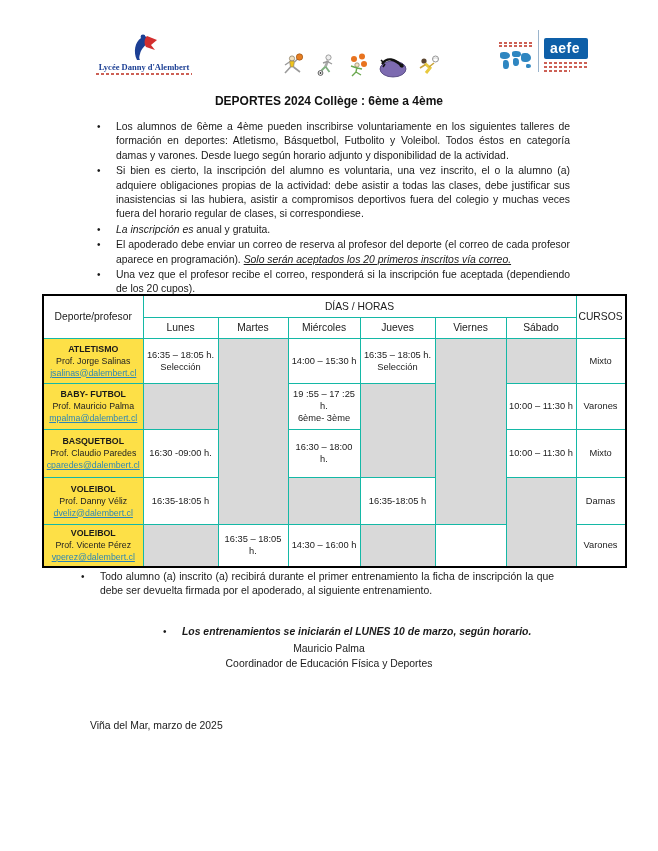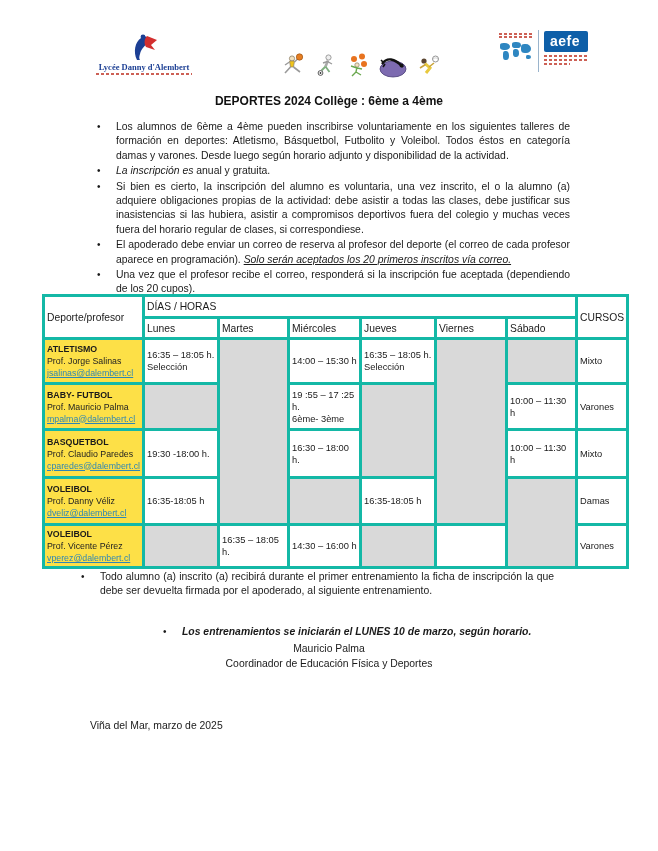--- a/index.html
+++ b/index.html
@@ -12,21 +12,21 @@
 
   
   .logo-left { position:absolute; left:96px; top:32px; width:96px; text-align:center; }
   .logo-mark { display:block; margin:0 auto; }
   .school-name { font-family:"Liberation Serif", serif; font-size:8.5px; color:#1c3f94; font-weight:bold; white-space:nowrap; }
   .tinybar { height:2px; margin-top:1px; background:repeating-linear-gradient(90deg,#c0392b 0 3px, transparent 3px 5px); opacity:.8; }
 
   .sports-icons { position:absolute; left:281px; top:52px; display:flex; gap:7px; align-items:flex-end; }
   .sports-icons svg { display:block; }
 
-  .aefe-logo { position:absolute; left:499px; top:30px; display:flex; gap:5px; align-items:flex-start; }
+  .aefe-logo { position:absolute; left:499px; top:30px; display:flex; gap:5px; align-items:flex-end; }
   .aefe-map-col { width:34px; padding-top:2px; }
   .aefe-map { position:relative; width:34px; height:22px; margin-top:3px; }
   .blob { position:absolute; background:#2e86c1; border-radius:40% 60% 55% 45%; }
   .aefe-sep { width:1px; height:42px; background:#9ab4cc; }
   .aefe-right { padding-top:1px; }
   .aefe-box { background:#0e5fa8; color:#fff; font-weight:bold; font-size:14px; line-height:1;
               padding:3px 6px 4px 6px; border-radius:2px; letter-spacing:.5px; }
   .aefe-sub { width:44px; margin-top:3px; }
   .aefe-sub .tinybar { margin-top:2px; }
 
@@ -39,21 +39,21 @@
   .bullet { display:flex; margin-bottom:1px; }
   .dot { width:26px; flex:0 0 26px; font-size:10px; line-height:14.4px; text-align:left; padding-left:7px; }
   .dot::before { content:"•"; }
   .btxt { flex:1; font-size:10.4px; line-height:14.4px; text-align:justify; }
   .it { font-style:italic; }
   .it-ul { font-style:italic; text-decoration:underline; }
   .bold-it { font-weight:bold; font-style:italic; }
 
   
   .sched { position:absolute; left:42px; top:294px; border-collapse:collapse; table-layout:fixed; }
-  .sched th, .sched td { border:3px solid #14b8a6; padding:1px 2px; text-align:left; vertical-align:middle; font-weight:normal; }
+  .sched th, .sched td { border:1px solid #14b8a6; padding:1px 2px; text-align:center; vertical-align:middle; font-weight:normal; }
   .sched { border:2px solid #000; }
   .sched th { font-size:10.3px; }
   .hdr-row1 th { height:22px; }
   .hdr-row2 th { height:21px; }
   .sh { background:#d9d9d9; }
   .sport-cell { font-size:8.8px; line-height:12px; background:#fde047; }
   .sport-name { font-weight:bold; font-size:8.8px; }
   .sport-prof { color:#222; }
   .sport-mail { color:#2e86b5; text-decoration:underline; cursor:pointer; }
   .time { font-size:9.3px; line-height:12px; }
@@ -148,27 +148,27 @@
 
   <div class="doc-title">DEPORTES 2024 Collège : 6ème a 4ème</div>
 
   <div class="intro">
     <div class="bullet">
       <span class="dot"></span>
       <div class="btxt"><span>Los alumnos de 6ème a 4ème pueden inscribirse voluntariamente en los siguientes talleres de formación en deportes: Atletismo, Básquetbol, Futbolito y Voleibol. Todos éstos en categoría damas y varones. Desde luego según horario adjunto y disponibilidad de la actividad.</span></div>
     </div>
     <div class="bullet">
       <span class="dot"></span>
+      <div class="btxt"><span>Si bien es cierto, la inscripción del alumno es voluntaria, una vez inscrito, el o la alumno (a) adquiere obligaciones propias de la actividad: debe asistir a todas las clases, debe justificar sus inasistencias si las hubiera, asistir a compromisos deportivos fuera del colegio y muchas veces fuera del horario regular de clases, si correspondiese.</span></div>
+    </div>
+    <div class="bullet">
+      <span class="dot"></span>
       <div class="btxt">
         <span class="it">La inscripción es</span><span> anual y gratuita.</span>
       </div>
-    </div>
-    <div class="bullet">
-      <span class="dot"></span>
-      <div class="btxt"><span>Si bien es cierto, la inscripción del alumno es voluntaria, una vez inscrito, el o la alumno (a) adquiere obligaciones propias de la actividad: debe asistir a todas las clases, debe justificar sus inasistencias si las hubiera, asistir a compromisos deportivos fuera del colegio y muchas veces fuera del horario regular de clases, si correspondiese.</span></div>
     </div>
     <div class="bullet">
       <span class="dot"></span>
       <div class="btxt">
         <span>El apoderado debe enviar un correo de reserva al profesor del deporte (el correo de cada profesor aparece en programación). </span><span class="it-ul">Solo serán aceptados los 20 primeros inscritos vía correo.</span>
       </div>
     </div>
     <div class="bullet">
       <span class="dot"></span>
       <div class="btxt"><span>Una vez que el profesor recibe el correo, responderá si la inscripción fue aceptada (dependiendo de los 20 cupos).</span></div>
@@ -237,21 +237,21 @@
       <td class="time">10:00 – 11:30 h</td>
       <td class="curso">Varones</td>
     </tr>
 
     <tr class="r2">
       <td class="sport-cell">
         <div class="sport-name">BASQUETBOL</div>
         <div class="sport-prof">Prof. Claudio Paredes</div>
         <div class="sport-mail">cparedes@dalembert.cl</div>
       </td>
-      <td class="time">19:30 -18:00 h.</td>
+      <td class="time">16:30 -09:00 h.</td>
       <td class="time">16:30 – 18:00 h.</td>
       <td class="time">10:00 – 11:30 h</td>
       <td class="curso">Mixto</td>
     </tr>
 
     <tr class="r3">
       <td class="sport-cell">
         <div class="sport-name">VOLEIBOL</div>
         <div class="sport-prof">Prof. Danny Véliz</div>
         <div class="sport-mail">dveliz@dalembert.cl</div>

